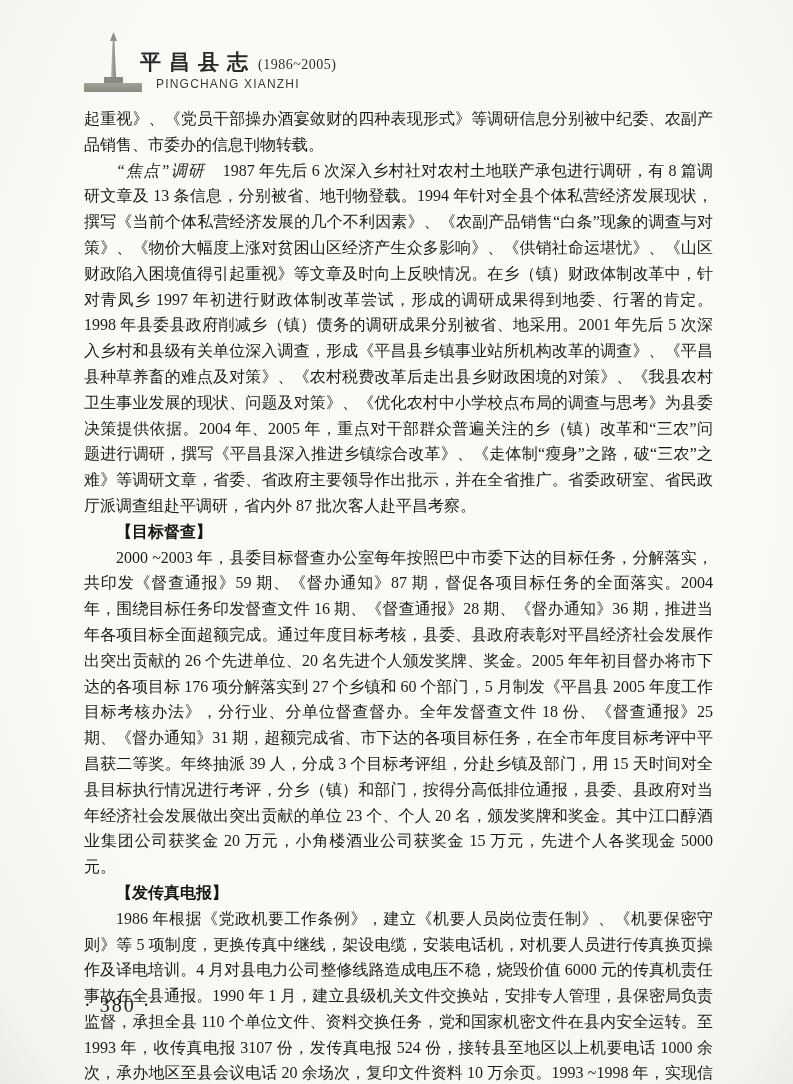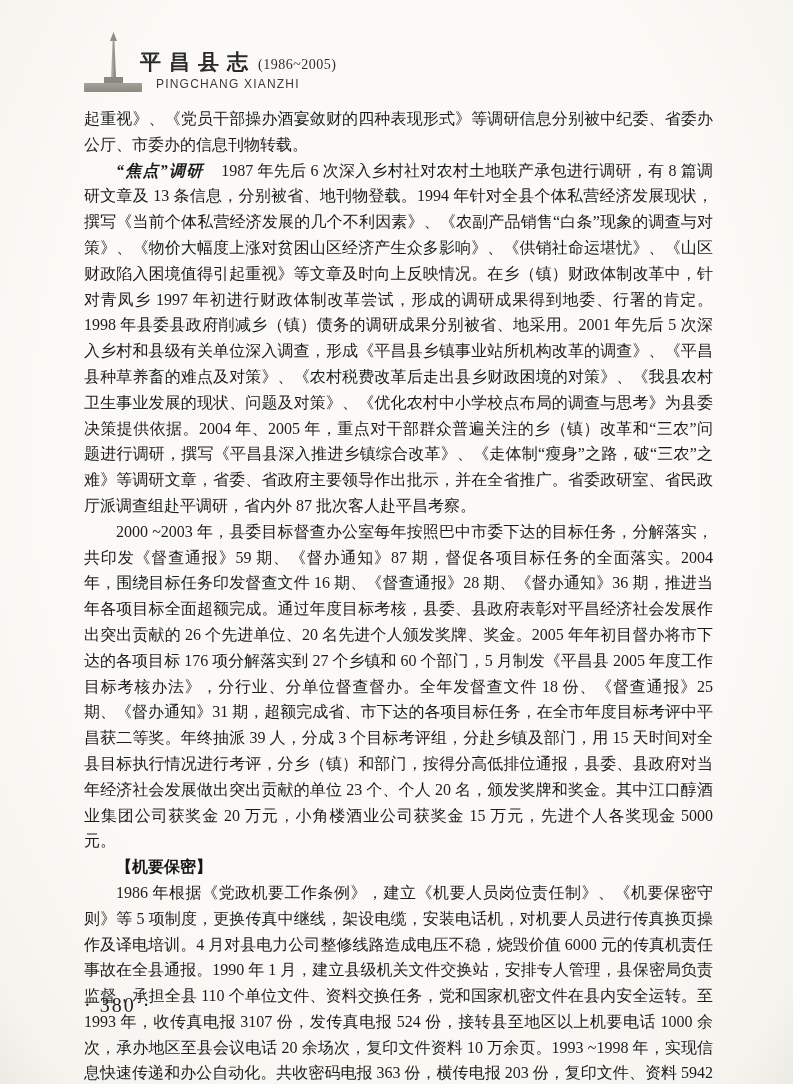--- a/index.html
+++ b/index.html
@@ -52,21 +52,21 @@
   .content {
     position: absolute; left: 84px; top: 106px; width: 629px;
     font-size: 16px; line-height: 25.8px;
     text-align: justify; text-justify: inter-ideograph;
     color: #1c1c1c;
   }
   .content p { margin: 0; }
   .indent { text-indent: 2em; }
   .section-head { font-weight: 700; text-indent: 2em; color: #161616; }
   .lead {
-    font-weight: 700; font-style: italic;
+    font-weight: 400; font-style: italic;
     margin-right: 1.1em; letter-spacing: 1px;
   }
 
   
   .page-number {
     position: absolute; left: 84px; top: 994px;
     font-size: 20px; letter-spacing: 2px; color: #222;
   }
 </style>
 </head>
@@ -82,22 +82,23 @@
       <div class="monument-platform"></div>
     </div>
     <div class="title-row">
       <span class="book-title">平昌县志</span>
       <span class="book-edition">(1986~2005)</span>
     </div>
     <div class="subtitle-row">PINGCHANG XIANZHI</div>
   </div>
 
   <div class="content">
-    <p>起重视》、《党员干部操办酒宴敛财的四种表现形式》等调研信息分别被中纪委、省委办公厅、市委办的信息刊物转载。</p>
+    <p>起重视》、《党员干部操办酒宴敛财的四种表现形式》等调研信息分别被中纪委、农副产品销售、市委办的信息刊物转载。</p>
     <p class="indent"><span class="lead">“焦点”调研</span><span>1987 年先后 6 次深入乡村社对农村土地联产承包进行调研，有 8 篇调研文章及 13 条信息，分别被省、地刊物登载。1994 年针对全县个体私营经济发展现状，撰写《当前个体私营经济发展的几个不利因素》、《农副产品销售“白条”现象的调查与对策》、《物价大幅度上涨对贫困山区经济产生众多影响》、《供销社命运堪忧》、《山区财政陷入困境值得引起重视》等文章及时向上反映情况。在乡（镇）财政体制改革中，针对青凤乡 1997 年初进行财政体制改革尝试，形成的调研成果得到地委、行署的肯定。1998 年县委县政府削减乡（镇）债务的调研成果分别被省、地采用。2001 年先后 5 次深入乡村和县级有关单位深入调查，形成《平昌县乡镇事业站所机构改革的调查》、《平昌县种草养畜的难点及对策》、《农村税费改革后走出县乡财政困境的对策》、《我县农村卫生事业发展的现状、问题及对策》、《优化农村中小学校点布局的调查与思考》为县委决策提供依据。2004 年、2005 年，重点对干部群众普遍关注的乡（镇）改革和“三农”问题进行调研，撰写《平昌县深入推进乡镇综合改革》、《走体制“瘦身”之路，破“三农”之难》等调研文章，省委、省政府主要领导作出批示，并在全省推广。省委政研室、省民政厅派调查组赴平调研，省内外 87 批次客人赴平昌考察。</span></p>
+    <p class="section-head">【目标督查】</p>
     <p class="indent">2000 ~2003 年，县委目标督查办公室每年按照巴中市委下达的目标任务，分解落实，共印发《督查通报》59 期、《督办通知》87 期，督促各项目标任务的全面落实。2004 年，围绕目标任务印发督查文件 16 期、《督查通报》28 期、《督办通知》36 期，推进当年各项目标全面超额完成。通过年度目标考核，县委、县政府表彰对平昌经济社会发展作出突出贡献的 26 个先进单位、20 名先进个人颁发奖牌、奖金。2005 年年初目督办将市下达的各项目标 176 项分解落实到 27 个乡镇和 60 个部门，5 月制发《平昌县 2005 年度工作目标考核办法》，分行业、分单位督查督办。全年发督查文件 18 份、《督查通报》25 期、《督办通知》31 期，超额完成省、市下达的各项目标任务，在全市年度目标考评中平昌获二等奖。年终抽派 39 人，分成 3 个目标考评组，分赴乡镇及部门，用 15 天时间对全县目标执行情况进行考评，分乡（镇）和部门，按得分高低排位通报，县委、县政府对当年经济社会发展做出突出贡献的单位 23 个、个人 20 名，颁发奖牌和奖金。其中江口醇酒业集团公司获奖金 20 万元，小角楼酒业公司获奖金 15 万元，先进个人各奖现金 5000 元。</p>
-    <p class="section-head">【机要保密】</p>
+    <p class="section-head">【发传真电报】</p>
     <p class="indent">1986 年根据《党政机要工作条例》，建立《机要人员岗位责任制》、《机要保密守则》等 5 项制度，更换传真中继线，架设电缆，安装电话机，对机要人员进行传真换页操作及译电培训。4 月对县电力公司整修线路造成电压不稳，烧毁价值 6000 元的传真机责任事故在全县通报。1990 年 1 月，建立县级机关文件交换站，安排专人管理，县保密局负责监督，承担全县 110 个单位文件、资料交换任务，党和国家机密文件在县内安全运转。至 1993 年，收传真电报 3107 份，发传真电报 524 份，接转县至地区以上机要电话 1000 余次，承办地区至县会议电话 20 余场次，复印文件资料 10 万余页。1993 ~1998 年，实现信息快速传递和办公自动化。共收密码电报 363 份，横传电报 203 份，复印文件、资料 5942 份，打印文件、资料 7837 份，办简报 415 期，做到准确无误，无泄密、漏密事件发生。1999 年共交换文件 1.8 万份、各类资料 25 万余份，节约资金 17.2 万元。2001 年开通电子邮件保密通信和党政网。2002 年坚持“保密、快速、准确”的原则，完成密码电报、内部传真传输任务，年内共收发各类明、密传电报 944 份，党政网收发文件 104 份，同时对党政网进行扩展延伸建设，建成 7 个局域网 110 个终端用户，覆盖县委、县人大、县政府、县政协和县级部门党政网</p>
   </div>
 
   <div class="page-number">· 380 ·</div>
 
 </div>
 
 </body></html>

